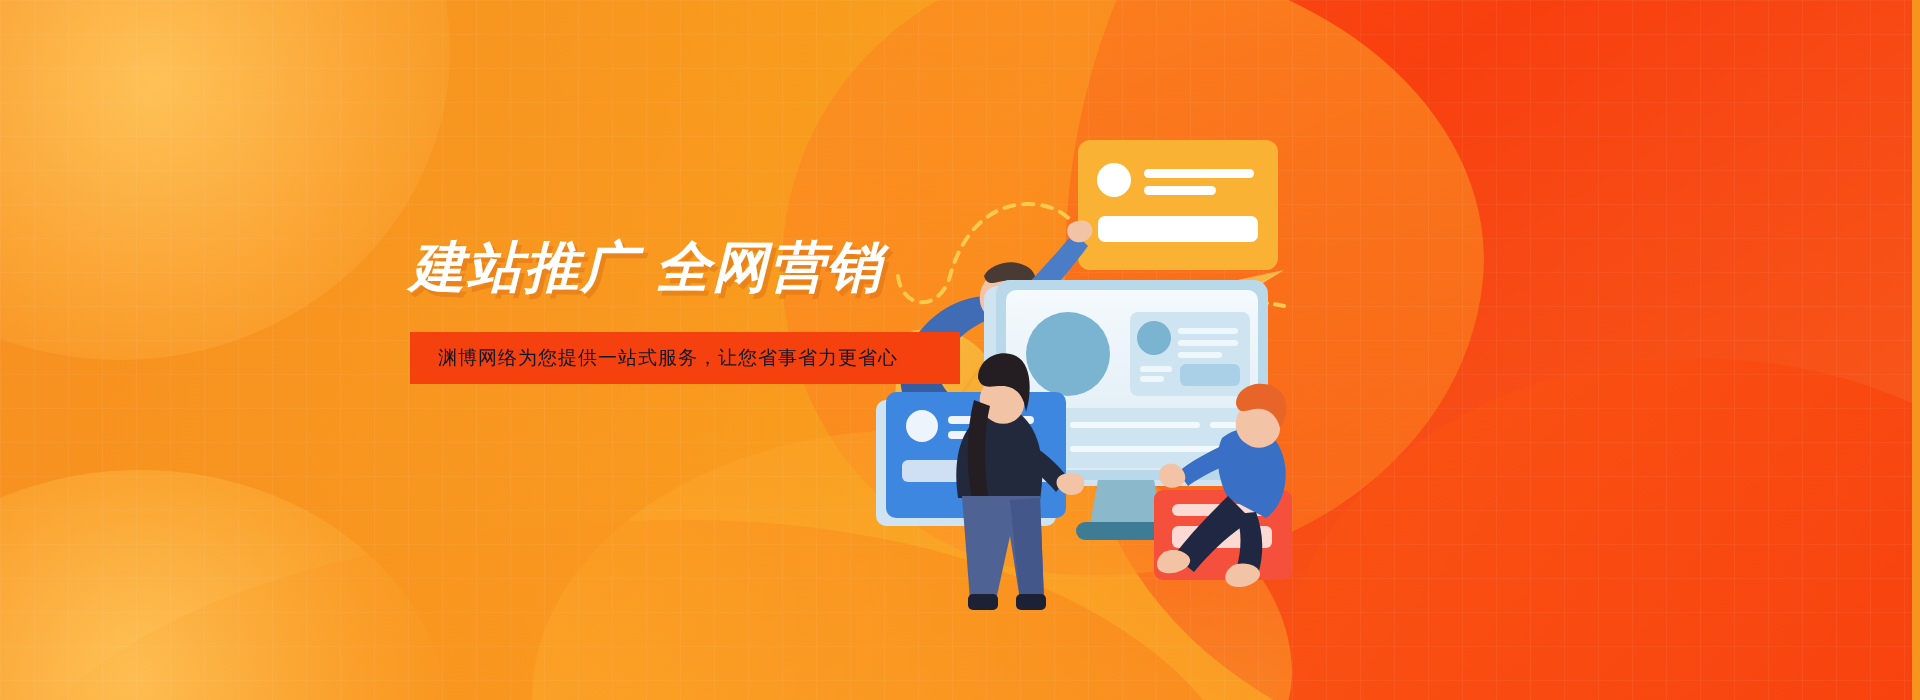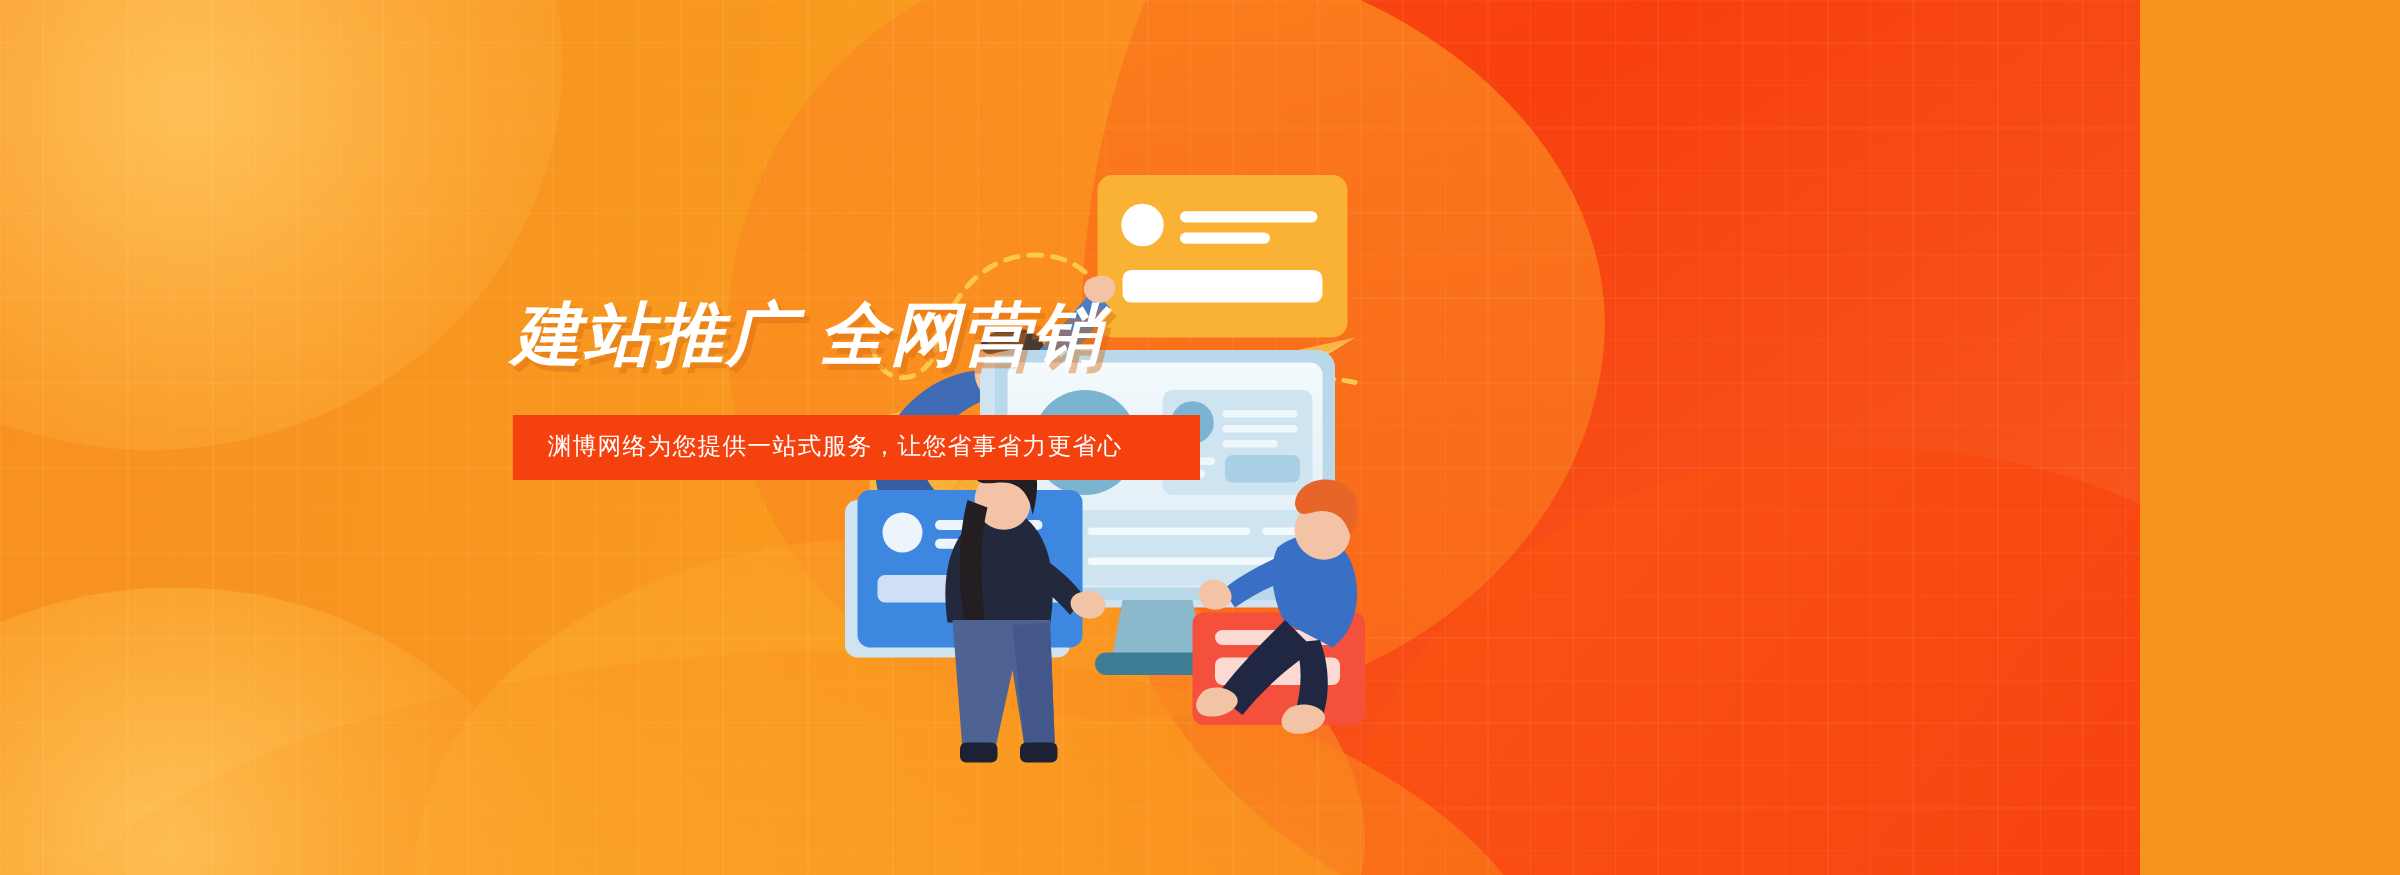--- a/index.html
+++ b/index.html
@@ -4,21 +4,21 @@
 <style>
   * { margin:0; padding:0; box-sizing:border-box; }
   html,body { width:1920px; height:700px; overflow:hidden; }
   body {
     font-family:"Liberation Sans","DejaVu Sans",sans-serif;
     background:#f7941e;
   }
 
   .banner {
     position:relative;
-    width:1712px; height:700px;
+    width:1912px; height:700px;
     overflow:hidden;
     background:linear-gradient(100deg,#f79020 0%,#f8981f 30%,#f9a01c 52%,#fb8a1b 72%,#fa6a18 88%,#f85a16 100%);
   }
 
   
   .bg-layer { position:absolute; inset:0; overflow:hidden; }
 
   .blob { position:absolute; border-radius:50%; }
 
   .blob-tl {
@@ -95,21 +95,21 @@
   }
 
   
   .ribbon {
     position:relative;
     margin-top:28px;
     display:inline-block;
     height:52px;
     padding:0 62px 0 28px;
     background:#f5410e;
-    color:#ffffff;
+    color:#0f172a;
     font-size:19px;
     line-height:52px;
     letter-spacing:1px;
     white-space:nowrap;
     -webkit-clip-path:polygon(0 0, 100% 0, 100% 100%, calc(100% - 34px) 50%, 100% 100%, 0 100%);
     clip-path:polygon(0 0, 100% 0, 100% 100%, calc(100% - 34px) 50%, 100% 100%, 0 100%);
   }
 
   
   .illustration {

